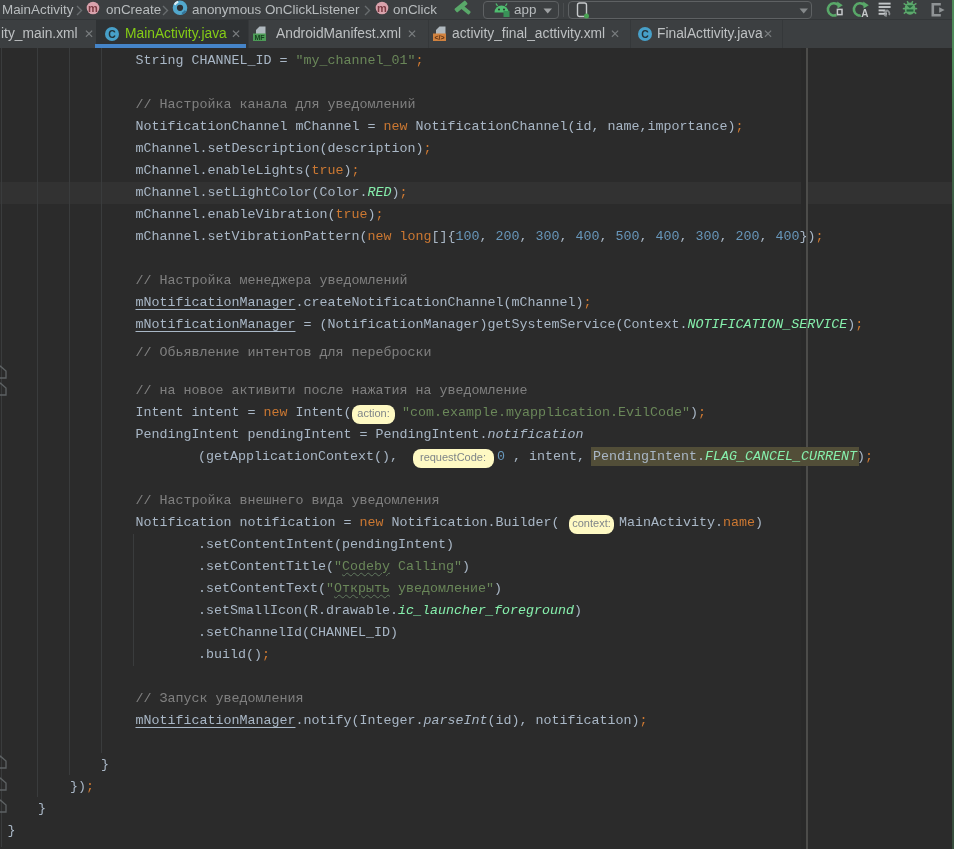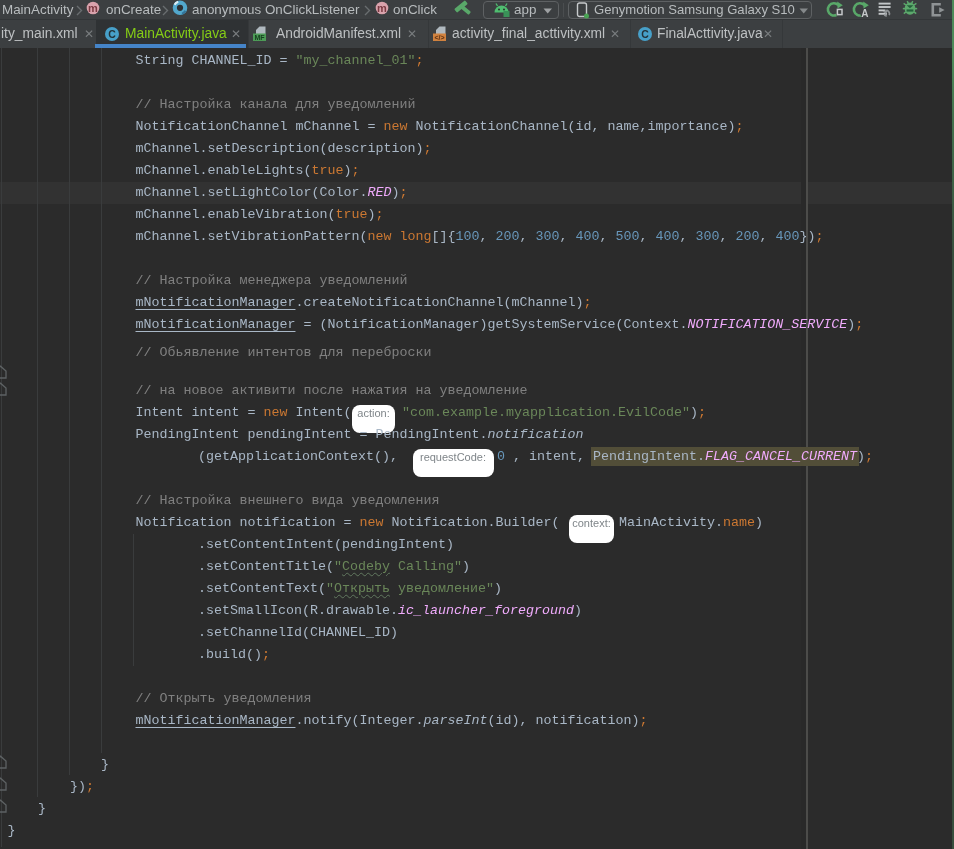--- a/index.html
+++ b/index.html
@@ -9,27 +9,27 @@
 #tabs { position:absolute; left:0; top:20px; width:954px; height:28px; background:#3c3f41; }
 #ed { position:absolute; left:0; top:48px; width:954px; height:801px; background:#2b2b2b; }
 .bc { position:absolute; top:0; height:20px; line-height:20px; font-size:13.4px; color:#b8bcbe; white-space:pre; }
 .tabtx { position:absolute; top:0; height:28px; line-height:28px; font-size:13.8px; color:#bdc0c2; white-space:pre; }
 .tabx { position:absolute; top:0; height:28px; line-height:28px; font-size:12px; color:#787c7e; }
 .ic { position:absolute; }
 .ln { position:absolute; height:22px; line-height:22px; font-family:"Liberation Mono",monospace; font-size:13.33px; color:#a9b7c6; white-space:pre; }
 .o { color:#cc7832; }
 .s { color:#6a8759; }
 .n { color:#6897bb; }
-.p { color:#f0abfc; font-style:italic; }
+.p { color:#86efac; font-style:italic; }
 .c { color:#808080; }
 .u { text-decoration:underline; text-underline-offset:3px; }
 .it { font-style:italic; }
 .sq { text-decoration:underline; text-decoration-style:wavy; text-decoration-color:#61775f; text-decoration-thickness:1px; text-underline-offset:2px; }
 .hl { background:#524e38; padding:2px 2px; margin:7px -2px; }
-.pill { position:absolute; height:28px; line-height:16px; border-radius:8px; background:#ffffff; color:#7f8589; font-size:11px; text-align:center; }
+.pill { position:absolute; height:19px; line-height:16px; border-radius:8px; background:#fef9c3; color:#7f8589; font-size:11px; text-align:center; }
 .guide { position:absolute; width:1px; background:#3a3c3d; }
 .fold { position:absolute; }
 </style>
 </head>
 <body>
 <div id="root">
   <div id="top">
     <span class="bc" style="left:2px">MainActivity</span>
     <svg class="ic" style="left:76px;top:5px" width="7" height="11">
         <polyline points="1,1 5.5,5.5 1,10" stroke="#696d6f" stroke-width="1.4" fill="none"></polyline>
@@ -79,21 +79,20 @@
     <span class="bc" style="left:514px">app</span>
     <svg class="ic" style="left:543px;top:8px" width="10" height="6">
         <polygon points="0.5,0.5 9,0.5 4.7,5.5" fill="#9ea1a3"></polygon>
       </svg>
     <div style="position:absolute;left:563px;top:3px;width:1px;height:14px;background:#4a4d4f;"></div>
     <div style="position:absolute;left:568px;top:1px;width:244px;height:18px;border:1px solid #5e6163;border-radius:4px;"></div>
     <svg class="ic" style="left:576px;top:2px" width="14" height="17">
         <rect x="1.5" y="1" width="9" height="13.5" rx="2" fill="none" stroke="#c7cacc" stroke-width="1.4"></rect>
         <circle cx="10.5" cy="14" r="2.5" fill="#4aa354"></circle>
       </svg>
-    <span class="bc" style="left:594px;font-size:13.1px">Genymotion Samsung Galaxy S10</span>
     <svg class="ic" style="left:799px;top:8px" width="10" height="6">
         <polygon points="0.5,0.5 9,0.5 4.7,5.5" fill="#85898b"></polygon>
       </svg>
     <svg class="ic" style="left:825px;top:1px" width="18" height="18">
       <path d="M13.4,4.2 A6.1,6.1 0 1 0 14.8,10.2" fill="none" stroke="#59a869" stroke-width="2.6"></path>
       <polygon points="12.2,0.5 17.8,4.3 12.5,7.6" fill="#59a869"></polygon>
       <rect x="11.2" y="7.2" width="6.8" height="7.4" fill="#3c3f41"></rect>
       <rect x="12.4" y="8.4" width="4.6" height="5.2" fill="none" stroke="#c5c8ca" stroke-width="1.5"></rect>
     </svg>
     <svg class="ic" style="left:851px;top:1px" width="18" height="18">
@@ -202,21 +201,21 @@
       <div class="ln c" style="left:135.5px;top:442px">// Настройка внешнего вида уведомления</div>
       <div class="ln" style="left:135.5px;top:464px">Notification notification = <span class="o">new</span> Notification.Builder(</div>
       <div class="pill" style="left:569px;top:467px;width:45px">context:</div>
       <div class="ln" style="left:619px;top:464px">MainActivity.<span class="o">name</span>)</div>
       <div class="ln" style="left:198px;top:486px">.setContentIntent(pendingIntent)</div>
       <div class="ln" style="left:198px;top:508px">.setContentTitle(<span class="s">"<span class="sq">Codeby</span> Calling"</span>)</div>
       <div class="ln" style="left:198px;top:530px">.setContentText(<span class="s">"<span class="sq">Открыть</span> уведомление"</span>)</div>
       <div class="ln" style="left:198px;top:552px">.setSmallIcon(R.drawable.<span class="p">ic_launcher_foreground</span>)</div>
       <div class="ln" style="left:198px;top:574px">.setChannelId(CHANNEL_ID)</div>
       <div class="ln" style="left:198px;top:596px">.build()<span class="o">;</span></div>
-      <div class="ln c" style="left:135.5px;top:640px">// Открыть уведомления</div>
+      <div class="ln c" style="left:135.5px;top:640px">// Запуск уведомления</div>
       <div class="ln" style="left:135.5px;top:662px"><span class="u">mNotificationManager</span>.notify(Integer.<span class="it">parseInt</span>(id), notification)<span class="o">;</span></div>
       <div class="ln" style="left:101px;top:706px">}</div>
       <div class="ln" style="left:70px;top:728px">})<span class="o">;</span></div>
       <div class="ln" style="left:38px;top:750px">}</div>
       <div class="ln" style="left:7.5px;top:772px">}</div>
       <svg class="fold" style="left:-6px;top:317px" width="13" height="15">
           <path d="M1,6 L6.5,1.2 L12,6 V13 H1 Z" fill="none" stroke="#5e6264" stroke-width="1.3"></path>
         </svg>
       <svg class="fold" style="left:-6px;top:334px" width="13" height="15">
           <path d="M1,6 L6.5,1.2 L12,6 V13 H1 Z" fill="none" stroke="#5e6264" stroke-width="1.3"></path>

